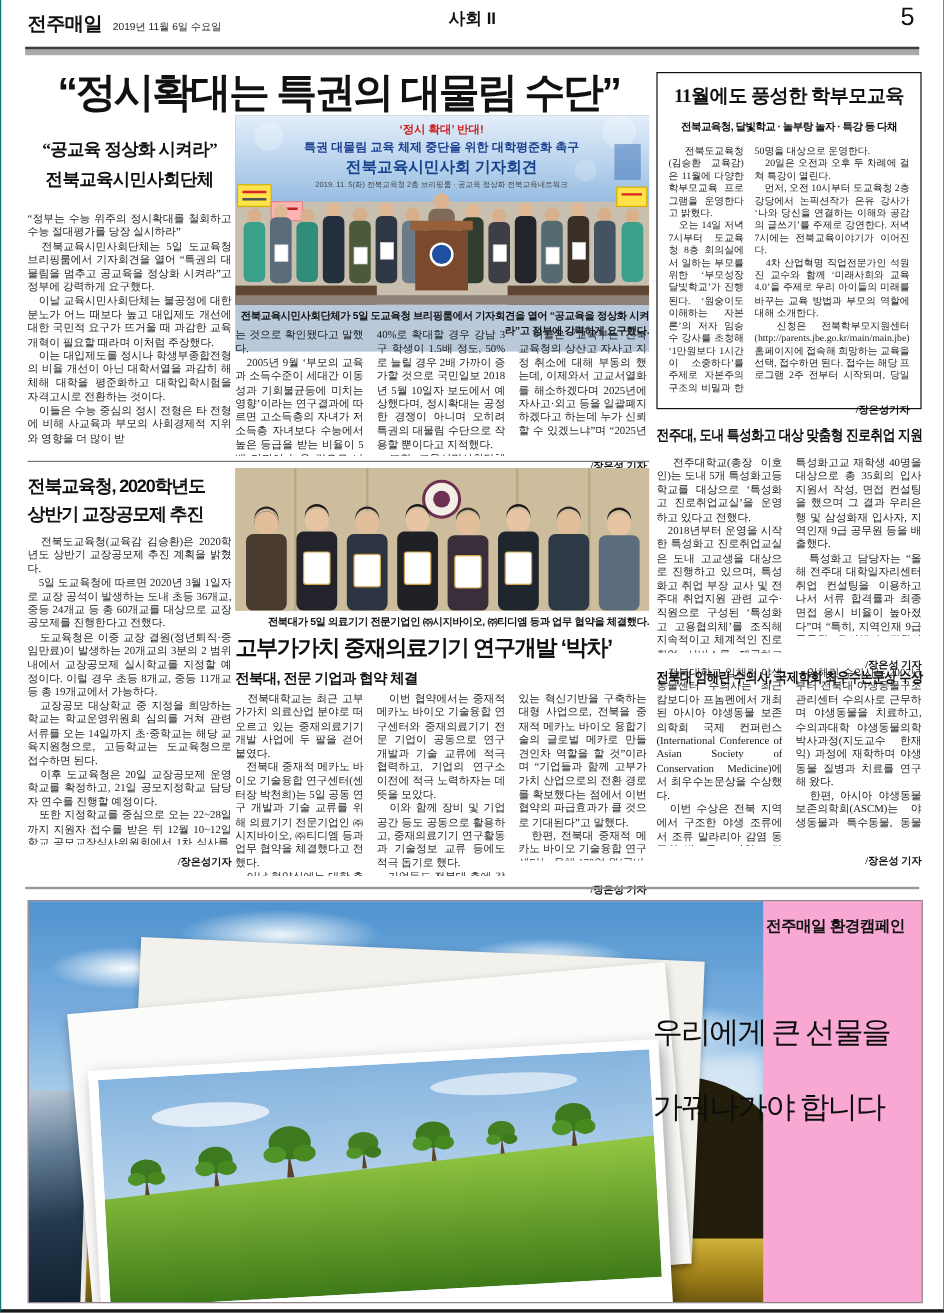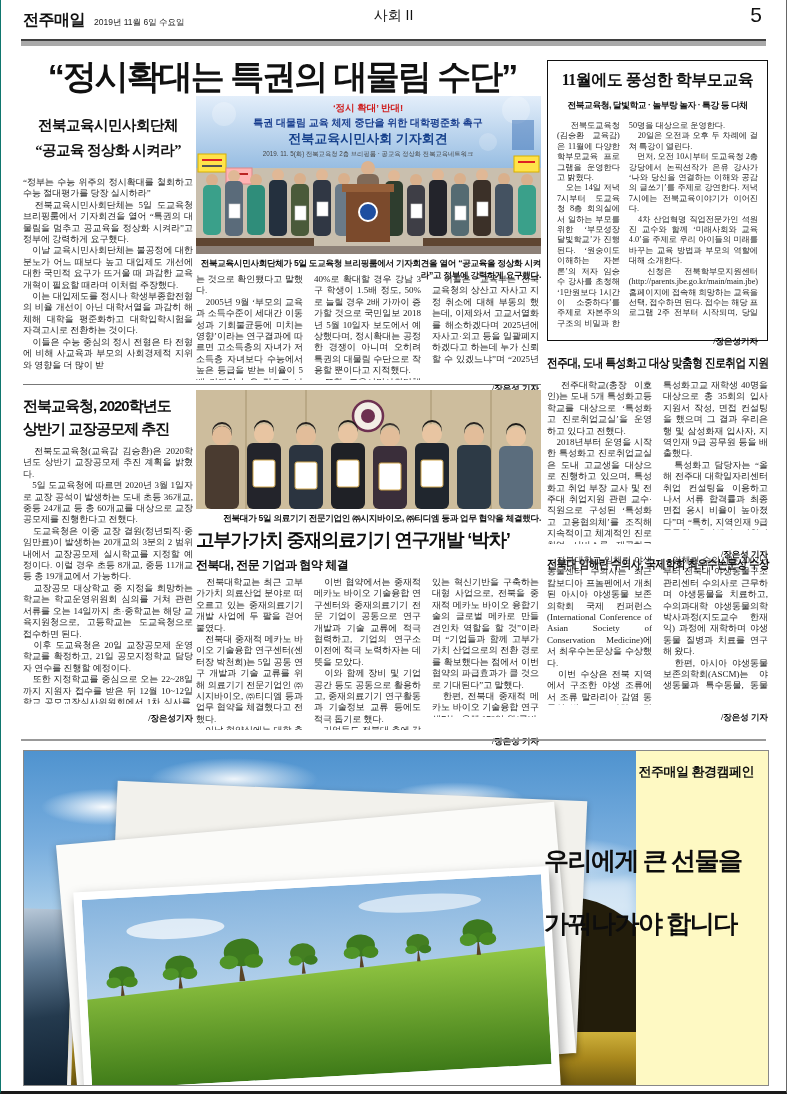--- a/index.html
+++ b/index.html
@@ -4,36 +4,36 @@
 <style>
   html,body{margin:0;padding:0;background:#e9e9e9;}
   .page{position:relative;width:787px;height:1094px;margin:0 auto;background:#fff;
         font-family:"Liberation Sans","DejaVu Sans",sans-serif;color:#111;
         border-left:1px solid #0f766e;border-right:1px solid #666;border-bottom:3px solid #1a1a1a;
         box-sizing:border-box;overflow:hidden;}
   .abs{position:absolute;}
   
   .masthead{left:22px;top:10px;font-size:16px;font-weight:900;letter-spacing:-.5px;}
   .h-date{left:93px;top:17px;font-size:8.5px;color:#222;}
-  .h-section{left:0;right:0;top:7px;text-align:center;font-size:14px;font-weight:400;}
+  .h-section{left:0;right:0;top:7px;text-align:center;font-size:14px;font-weight:700;}
   .h-page{right:24px;top:3px;font-size:21px;font-weight:500;}
   .h-rule{left:20px;right:20px;top:39px;height:5px;background:#a9a9a9;border-top:2px solid #3f3f3f;}
   
   .bodytext{font-family:"Liberation Serif","DejaVu Serif",serif;font-size:9px;line-height:11.4px;
             text-align:justify;white-space:pre-line;color:#1a1a1a;overflow:hidden;}
   .caption{font-size:8.6px;font-weight:700;color:#111;letter-spacing:-.3px;text-align:right;}
   .byline{text-align:right;font-size:8.5px;font-weight:700;margin-top:19px;font-family:"Liberation Serif",serif;}
   .rule{background:#777;}
   
   .main-headline{left:20px;top:54px;width:522px;text-align:center;font-size:34px;font-weight:900;
                  letter-spacing:-2px;white-space:nowrap;}
   .main-deck{left:22px;top:113px;width:170px;text-align:center;font-family:"Liberation Serif",serif;
              font-size:14.5px;font-weight:700;line-height:1.75;letter-spacing:-.5px;}
   .main-col1{left:22px;top:177px;width:170px;height:201px;}
-  .photo1{left:195px;top:96px;width:345px;height:158px;overflow:hidden;background:#b9c9da;}
+  .photo1{left:195px;top:96px;width:345px;height:197px;overflow:hidden;background:#b9c9da;}
   .caption1{left:195px;top:258px;width:345px;}
   .mcol{top:274px;height:106px;width:107px;}
   .mcol.c2{left:195px;} .mcol.c3{left:313px;} .mcol.c4{left:431px;}
   .div-main{left:22px;top:384px;width:518px;height:1px;}
   
   .pbox{left:546px;top:60px;width:221px;height:281px;border:1.5px solid #111;box-sizing:border-box;padding:9px 9px 6px;}
   .pbox-title{text-align:center;font-family:"Liberation Serif",serif;font-size:16px;font-weight:800;letter-spacing:-.5px;white-space:nowrap;}
   .pbox-deck{text-align:center;font-size:8.8px;font-weight:800;margin-top:9px;letter-spacing:-.5px;white-space:nowrap;}
   .pbox-cols{display:flex;gap:9px;margin-top:9px;height:208px;}
   .pbox-col{flex:1;font-size:8.2px;line-height:10.4px;}
@@ -52,21 +52,21 @@
   .j-head{left:546px;top:355px;width:260px;font-size:12.5px;font-weight:900;letter-spacing:-.5px;
           transform:scaleX(.85);transform-origin:left top;white-space:nowrap;}
   .jcol{top:380px;height:164px;width:105px;}
   .jcol.c1{left:546px;} .jcol.c2{left:662px;}
   .v-head{left:546px;top:556px;width:262px;font-size:12px;font-weight:900;letter-spacing:-.4px;
           transform:scaleX(.85);transform-origin:left top;white-space:nowrap;}
   .vcol{top:555px;height:150px;width:105px;}
   .vcol.c1{left:546px;} .vcol.c2{left:662px;}
   
   .rule-camp{left:20px;right:20px;top:739px;height:2px;background:#999;}
-  .campaign{left:22px;top:750px;width:744px;height:334px;border:1px solid #888;overflow:hidden;background:#fef9c3;}
+  .campaign{left:22px;top:750px;width:744px;height:334px;border:1px solid #888;overflow:hidden;background:#f9a8d4;}
   .camp-photo{position:absolute;left:0;top:0;width:612px;height:100%;overflow:hidden;
     background:
       radial-gradient(90px 26px at 80px 56px, rgba(255,255,255,.95), transparent 70%),
       radial-gradient(120px 30px at 210px 28px, rgba(255,255,255,.9), transparent 70%),
       radial-gradient(100px 24px at 430px 48px, rgba(255,255,255,.92), transparent 70%),
       radial-gradient(150px 32px at 520px 108px, rgba(255,255,255,.85), transparent 70%),
       radial-gradient(110px 24px at 330px 92px, rgba(255,255,255,.7), transparent 70%),
       radial-gradient(90px 22px at 560px 180px, rgba(255,255,255,.75), transparent 70%),
       linear-gradient(180deg,#4f93cf 0%,#79aede 28%,#a7cce9 48%,#cfe3f3 62%,#e9ecd9 72%,#d9bd44 82%,#a8871c 92%,#6f5a10 100%);}
   .camp-sliver{position:absolute;left:-6px;top:158px;width:52px;height:180px;transform:rotate(2deg);
@@ -75,37 +75,37 @@
   .camp-hill{position:absolute;left:418px;top:146px;width:225px;height:135px;background:#231d0b;
     border-radius:55% 45% 0 0/95% 80% 0 0;}
   .sheet2{position:absolute;left:88px;top:40px;width:470px;height:252px;background:#f2f1ec;
     transform:rotate(2.5deg);box-shadow:0 2px 6px rgba(0,0,0,.25);}
   .sheet1{position:absolute;left:42px;top:72px;width:500px;height:252px;background:#fbfbf9;
     transform:rotate(-5deg);box-shadow:0 3px 8px rgba(0,0,0,.3);}
   .meadow{position:absolute;left:55px;top:128px;width:460px;height:190px;transform:rotate(-3.2deg);
     background:#fff;box-shadow:3px 5px 12px rgba(0,0,0,.35);padding:8px 8px 22px;box-sizing:content-box;}
   .camp-label{position:absolute;right:14px;top:12px;font-size:13px;font-weight:800;letter-spacing:-.5px;}
   .slogan{position:absolute;left:520px;top:78px;width:228px;font-family:"Liberation Serif","DejaVu Serif",serif;
-    font-weight:700;font-size:25px;letter-spacing:-1.5px;line-height:63px;color:#0d0d0d;white-space:nowrap;}
+    font-weight:400;font-size:25px;letter-spacing:-1.5px;line-height:63px;color:#0d0d0d;white-space:nowrap;}
 </style>
 </head>
 <body>
 
 <div class="page">
 
   <div class="abs masthead">전주매일</div>
   <div class="abs h-date">2019년 11월 6일 수요일</div>
   <div class="abs h-section">사회 II</div>
   <div class="abs h-page">5</div>
   <div class="abs h-rule"></div>
 
   <div class="abs main-headline">“정시확대는 특권의 대물림 수단”</div>
   <div class="abs main-deck">
+    <div>“공교육 정상화 시켜라”</div>
     <div>전북교육시민사회단체</div>
-    <div>“공교육 정상화 시켜라”</div>
   </div>
   <div class="abs main-col1 bodytext">“정부는 수능 위주의 정시확대를 철회하고 수능 절대평가를 당장 실시하라”
 　전북교육시민사회단체는 5일 도교육청 브리핑룸에서 기자회견을 열어 “특권의 대물림을 멈추고 공교육을 정상화 시켜라”고 정부에 강력하게 요구했다.
 　이날 교육시민사회단체는 불공정에 대한 분노가 어느 때보다 높고 대입제도 개선에 대한 국민적 요구가 뜨거울 때 과감한 교육개혁이 필요할 때라며 이처럼 주장했다.
 　이는 대입제도를 정시나 학생부종합전형의 비율 개선이 아닌 대학서열을 과감히 해체해 대학을 평준화하고 대학입학시험을 자격고시로 전환하는 것이다.
 　이들은 수능 중심의 정시 전형은 타 전형에 비해 사교육과 부모의 사회경제적 지위와 영향을 더 많이 받</div>
 
   <div class="abs photo1">
     <svg width="345" height="158" viewBox="0 0 345 158">
       <defs>

